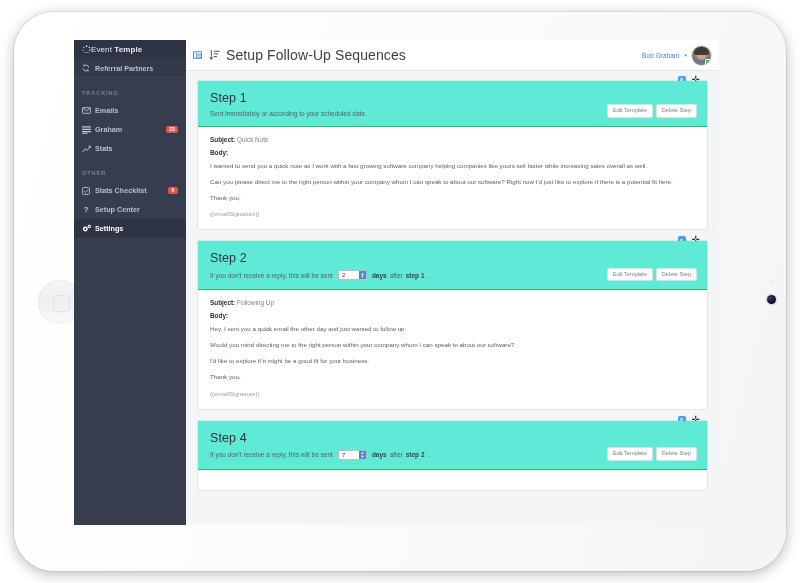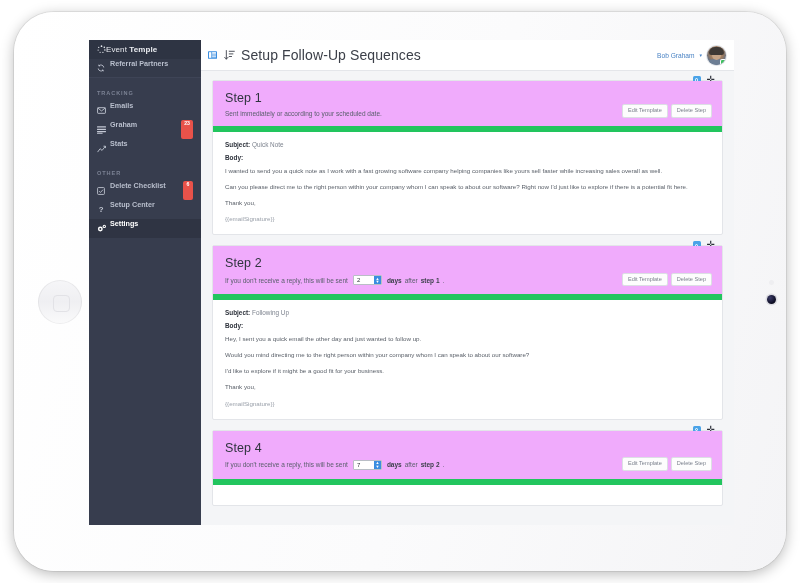--- a/index.html
+++ b/index.html
@@ -46,21 +46,21 @@
   }
   .sensor-dot {
     position: absolute; left: 755px; top: 268px;
     width: 5px; height: 5px; border-radius: 50%;
     background: #eeeef1;
   }
 
   
   .screen {
     position: absolute;
-    left: 89px; top: 40px;
+    left: 74px; top: 40px;
     width: 645px; height: 485px;
     background: #f5f6f7;
     overflow: hidden;
     display: flex;
   }
 
   
   .sidebar {
     width: 112px;
     background: #373d4e;
@@ -73,21 +73,21 @@
     background: #2e3443;
     display: flex; align-items: center;
     padding: 0 8px;
     font-size: 8px;
     color: #e9ebf0;
     letter-spacing: .1px;
   }
   .brand .brand-text { font-weight: 400; }
   .brand .brand-text b { font-weight: 700; }
   .nav-row {
-    display: flex; 
+    display: flex; align-items: center;
     padding: 0 8px;
     height: 19px;
     font-size: 7.2px;
     font-weight: 700;
     color: #b9bfcd;
     position: relative;
   }
   .nav-row.referral { background: #343a4a; border-bottom: 1px solid #3e4456; }
   .nav-row.active { background: #2f3443; color: #ffffff; }
   .nav-row .ico {
@@ -168,22 +168,22 @@
   }
 
   .card {
     background: #ffffff;
     border: 1px solid #e3e5e9;
     border-radius: 2px;
     margin-bottom: 10px;
     position: relative;
   }
   .card-head {
-    background: #f0abfc;
-    border-bottom: 6px solid #22c55e;
+    background: #5eead4;
+    border-bottom: 1px solid #22c55e;
     padding: 10px 12px 9px 12px;
     position: relative;
     min-height: 42px;
   }
   .card-corner {
     position: absolute; right: 7px; top: -5px;
     display: flex; align-items: center; gap: 6px;
   }
   .collapse-icon {
     width: 8px; height: 8px; border-radius: 1.5px;
@@ -351,21 +351,21 @@
 
     <div class="sect-label">OTHER</div>
 
     <div class="nav-row">
       <span class="ico">
         <svg width="8" height="8" viewBox="0 0 14 14" fill="none" stroke="#c3c8d4" stroke-width="1.5">
           <rect x="1" y="1" width="12" height="12" rx="1.5"></rect>
             <path d="M3.6 7.2l2.4 2.4 4.6-5"></path>
         </svg>
       </span>
-      <span class="lbl">Delete Checklist</span>
+      <span class="lbl">Stats Checklist</span>
       <span class="badge red">6</span>
     </div>
 
     <div class="nav-row">
       <span class="ico">
         <svg width="8" height="9" viewBox="0 0 12 16" fill="#c3c8d4">
           <text x="2" y="13" font-size="14" font-family="Liberation Sans, sans-serif" fill="#c3c8d4">?</text>
         </svg>
       </span>
       <span class="lbl">Setup Center</span>

